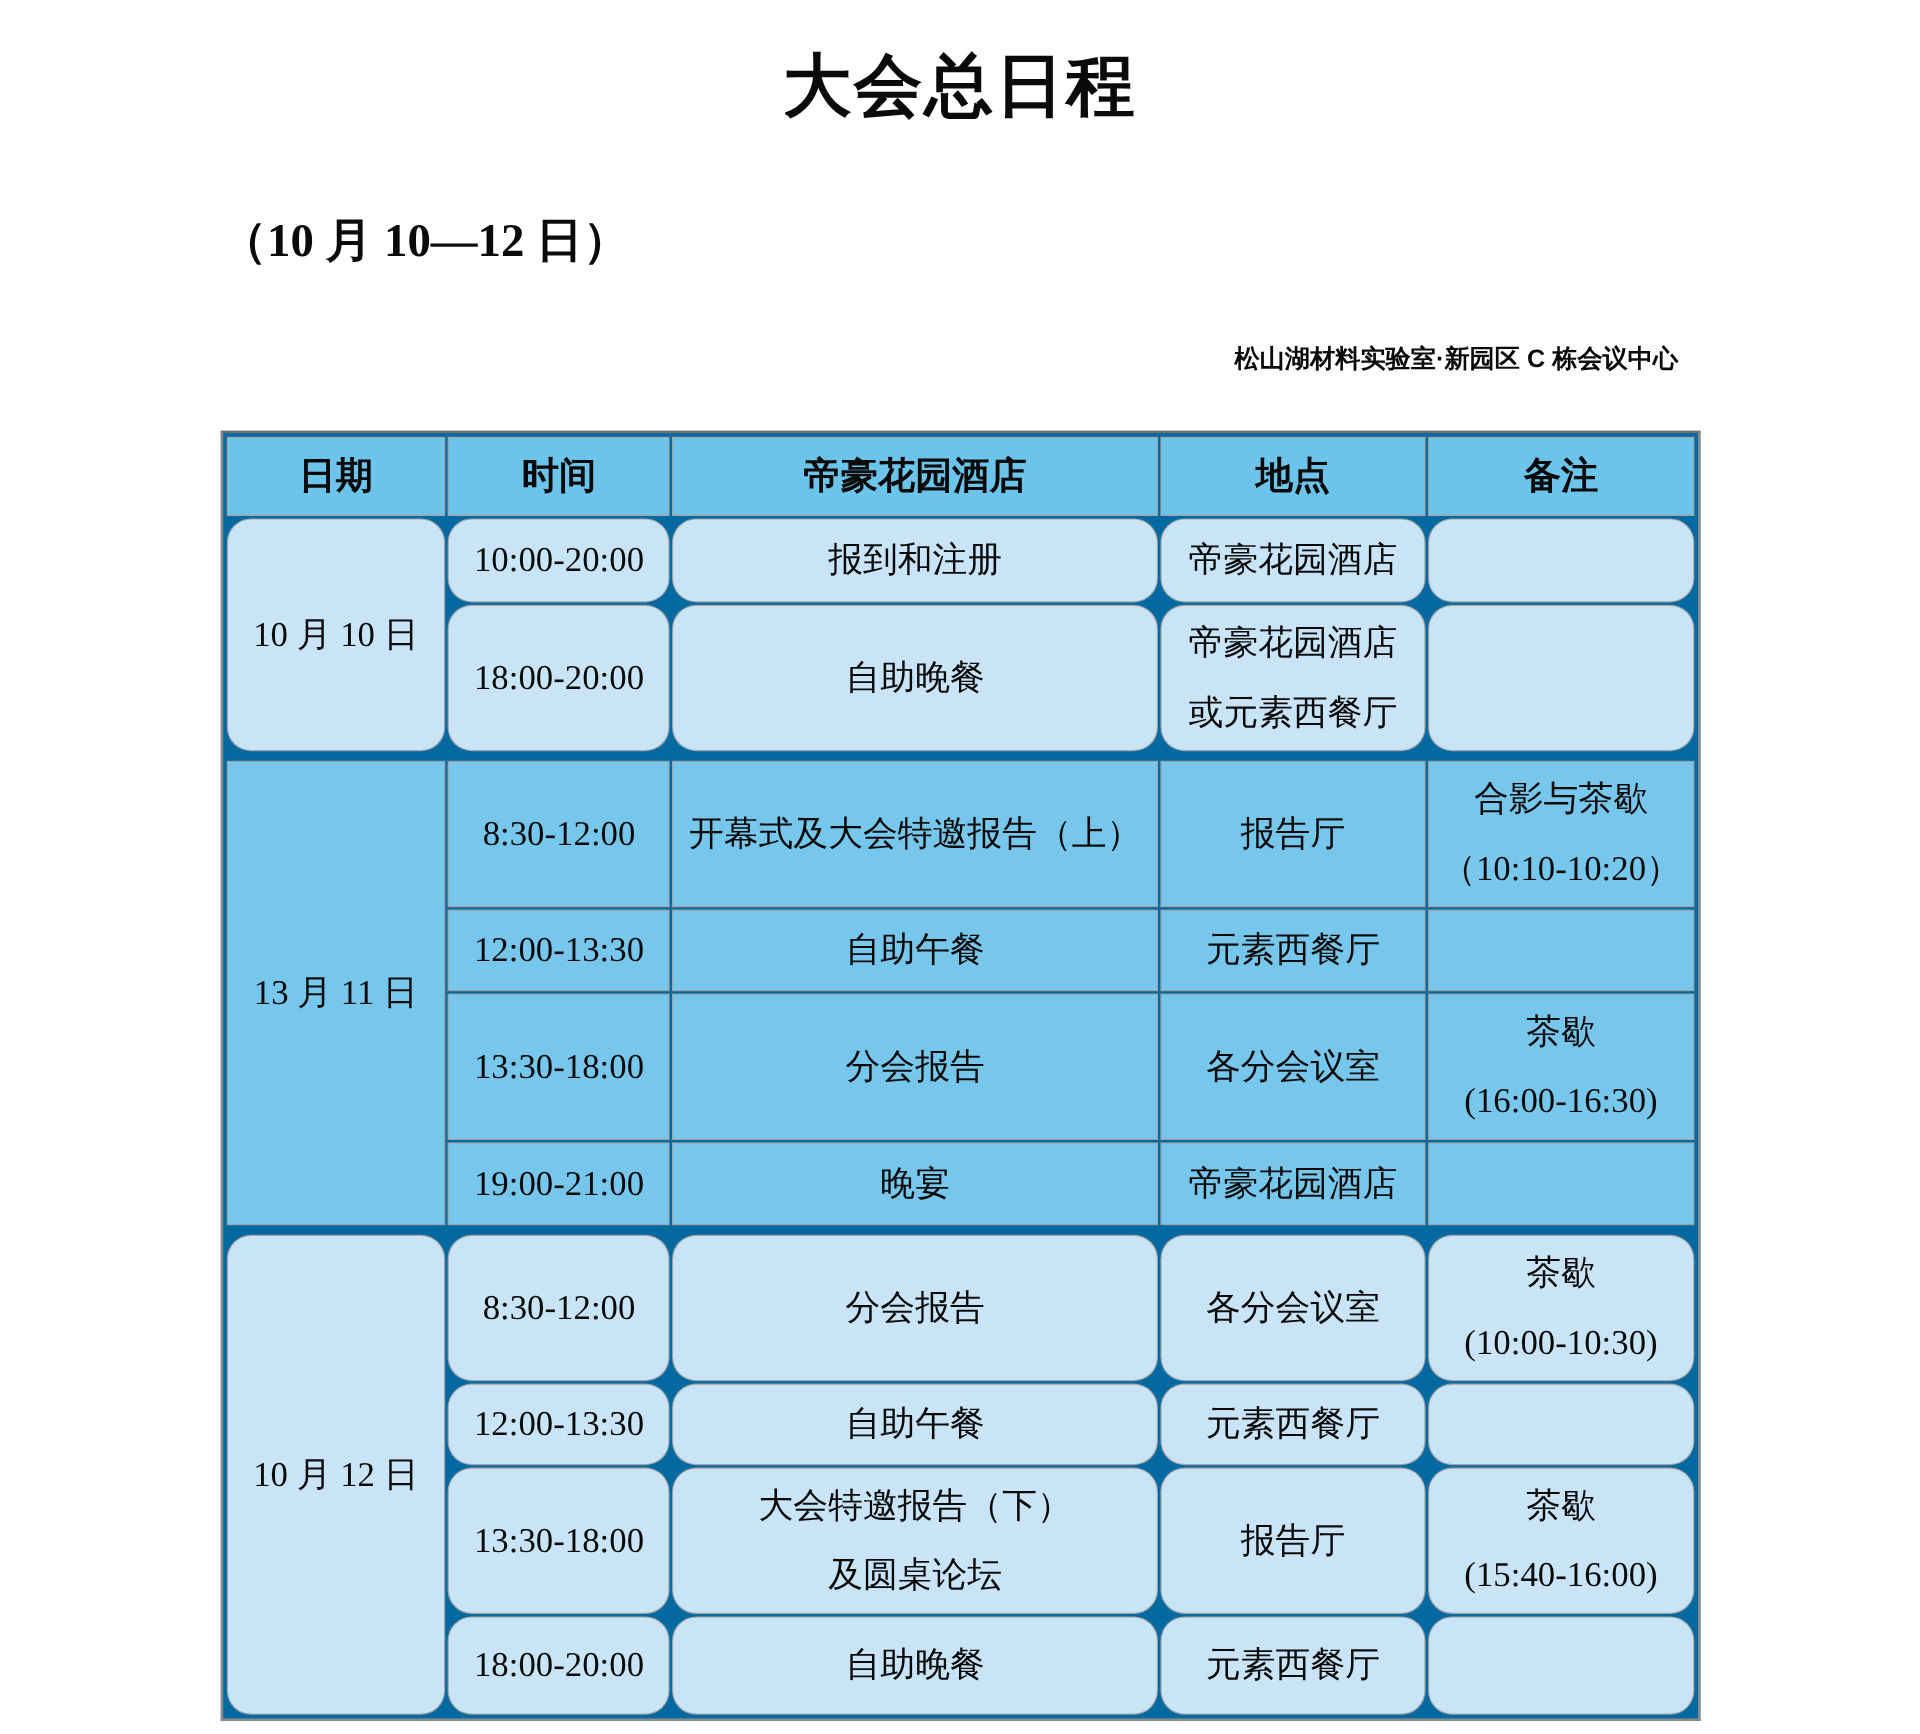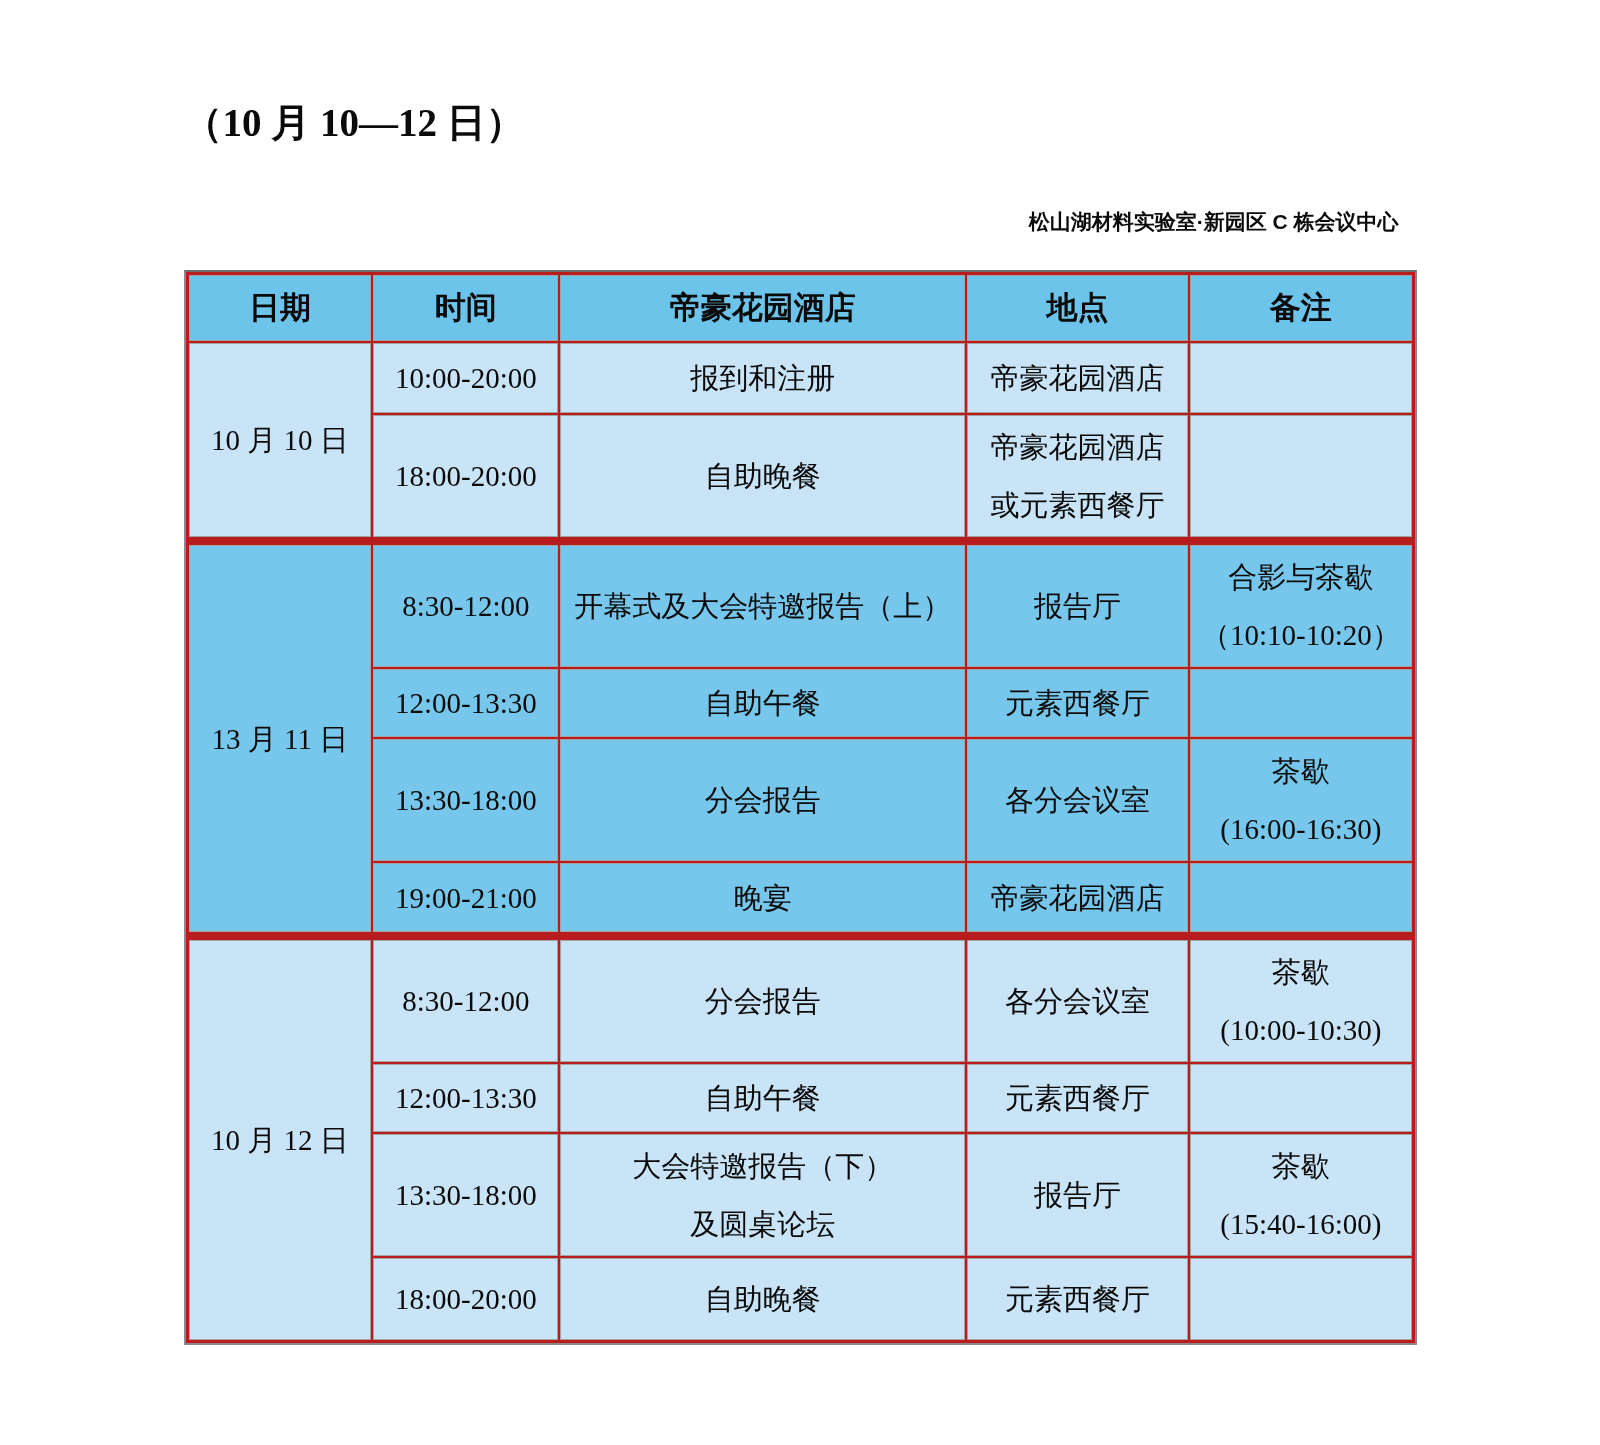--- a/index.html
+++ b/index.html
@@ -39,26 +39,26 @@
   .venue{
     text-align:right;
     font-family:"Liberation Sans", sans-serif;
     font-weight:700;
     font-size:21px;
     margin:58px 0 14px 0;
     padding-right:18px;
   }
   table.schedule{
     width:100%;
-    margin-top:34px;
+    margin-top:46px;
     border-collapse:separate;
     border-spacing:4px;
     border:2px solid var(--frame);
     border-top-color:#6e6e6e;
-    background:#b91c1c;
+    background:#0369a1;
     table-layout:fixed;
   }
   col.c-date{width:15.0%;}
   col.c-time{width:15.2%;}
   col.c-activity{width:33.4%;}
   col.c-location{width:18.2%;}
   col.c-remark{width:18.2%;}
   th,td{
     text-align:center;
     vertical-align:middle;
@@ -70,36 +70,37 @@
     font-weight:700;
     font-size:31px;
     background:var(--header-bg);
     height:60px;
   }
   td{
     font-size:29px;
     line-height:2.0;
     white-space:pre-line;
   }
-  tr.light td{background:var(--light-bg);}
+  tr.light td{background:var(--light-bg);border-radius:19px;}
   tr.dark td{background:var(--dark-bg);}
   tr.spacer td{
     background:transparent;
     box-shadow:none;
     padding:0;
     height:2px;
     line-height:0;
     font-size:0;
   }
 </style>
 </head>
 <body>
 
 <div class="page">
 
+  <h1 class="title">大会总日程</h1>
 
   <div class="subtitle">（10 月 10—12 日）</div>
 
   <div class="venue">松山湖材料实验室·新园区 C 栋会议中心</div>
 
   <table class="schedule">
     <colgroup>
       <col class="c-date">
         <col class="c-time">
         <col class="c-activity">

